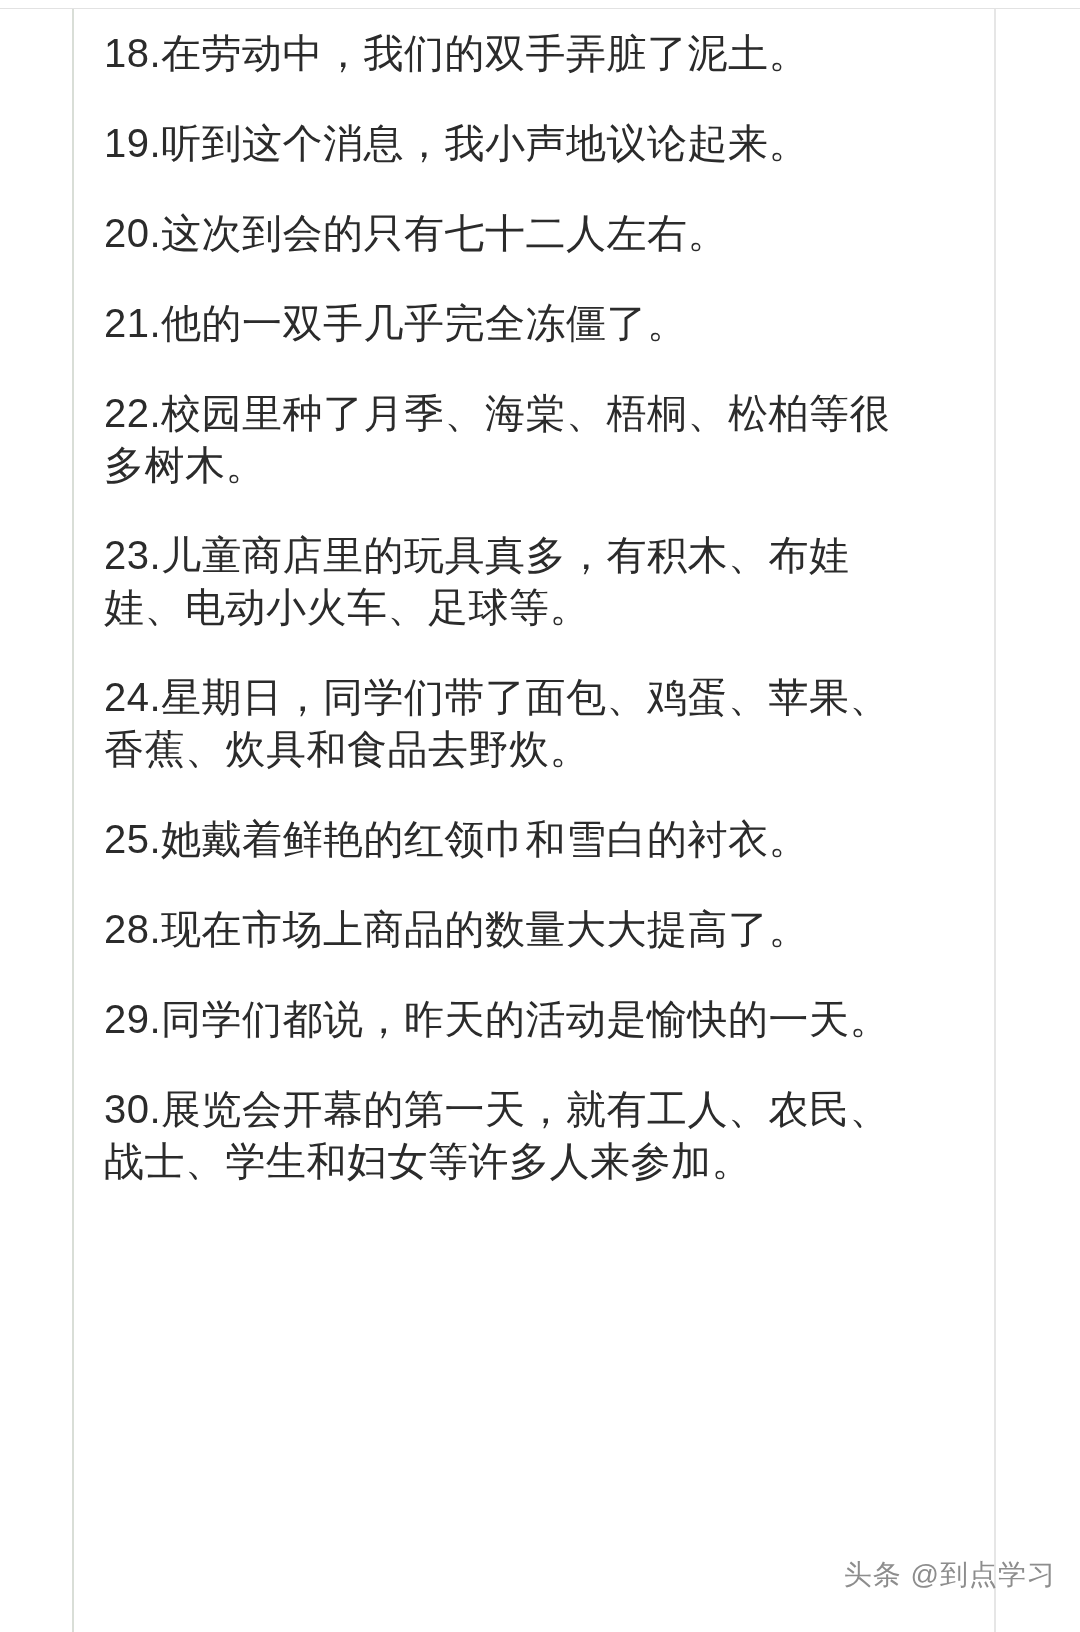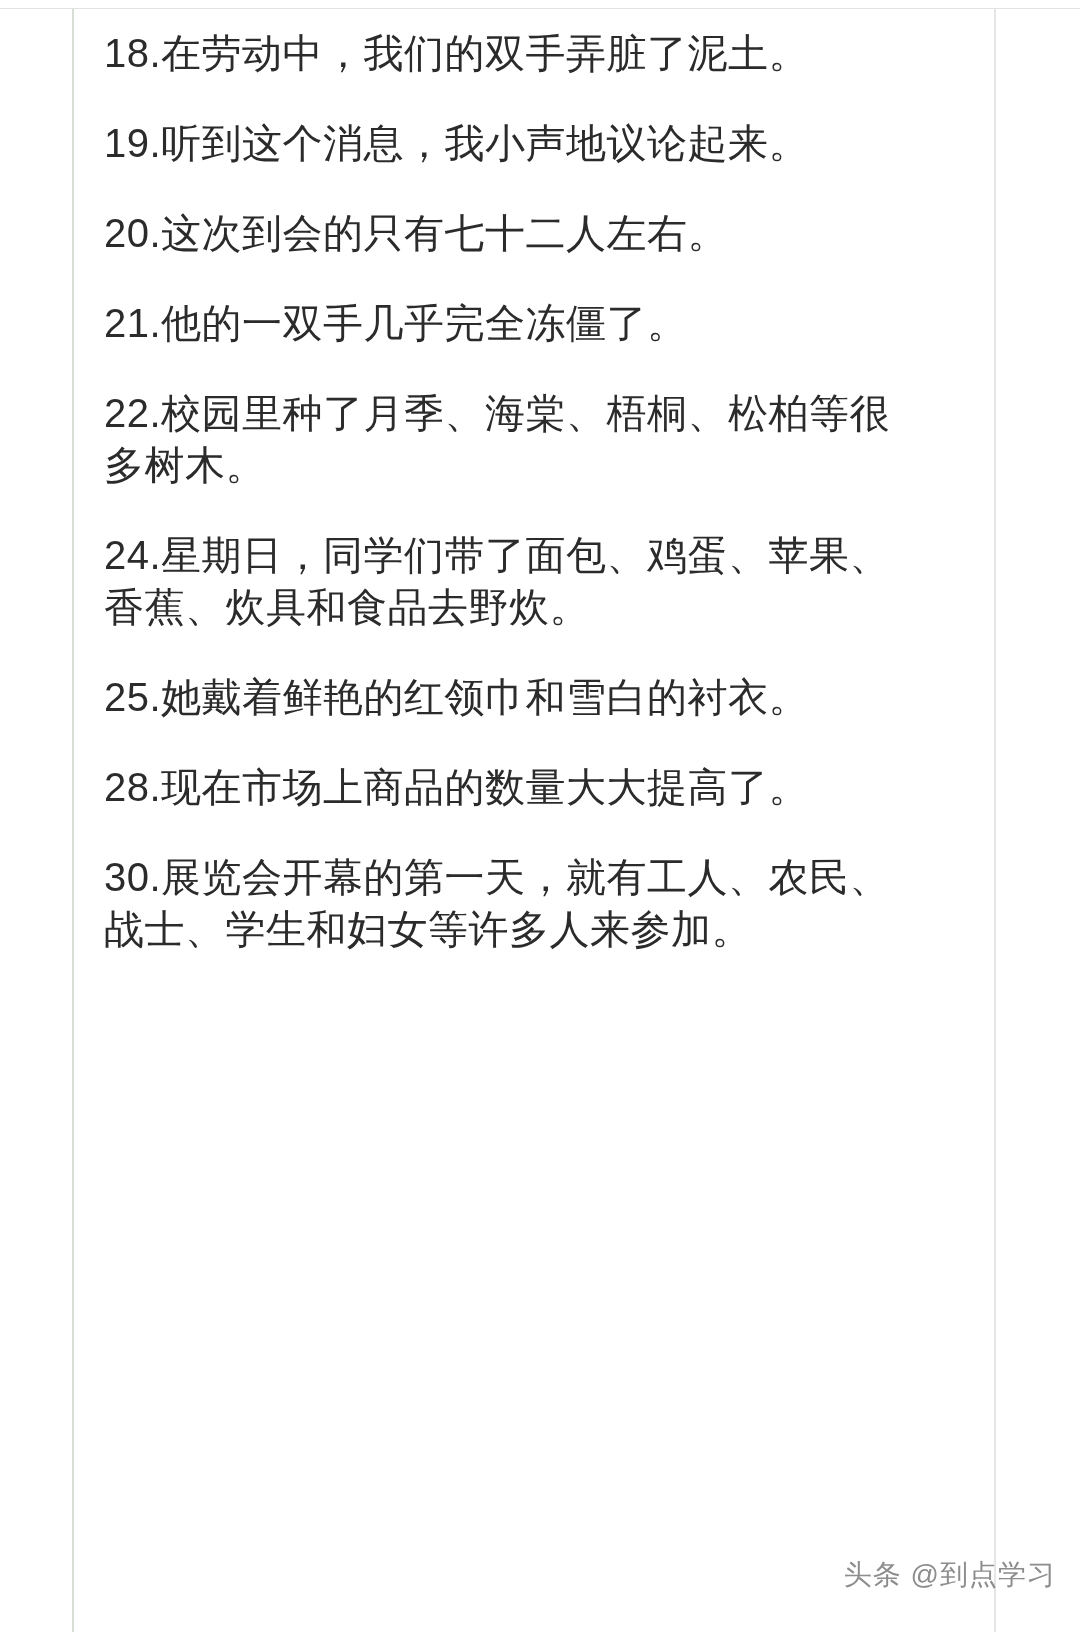--- a/index.html
+++ b/index.html
@@ -90,21 +90,23 @@
   <div class="top-rule"></div>
   <div class="left-rule"></div>
   <div class="right-rule"></div>
 
   <div class="content">
     <p class="line">18.在劳动中，我们的双手弄脏了泥土。</p>
     <p class="line">19.听到这个消息，我小声地议论起来。</p>
     <p class="line">20.这次到会的只有七十二人左右。</p>
     <p class="line">21.他的一双手几乎完全冻僵了。</p>
     <p class="line">22.校园里种了月季、海棠、梧桐、松柏等很多树木。</p>
+    <p class="line">23.儿童商店里的玩具真多，有积木、布娃娃、电动小火车、足球等。</p>
     <p class="line">24.星期日，同学们带了面包、鸡蛋、苹果、香蕉、炊具和食品去野炊。</p>
     <p class="line">25.她戴着鲜艳的红领巾和雪白的衬衣。</p>
     <p class="line">28.现在市场上商品的数量大大提高了。</p>
+    <p class="line">29.同学们都说，昨天的活动是愉快的一天。</p>
     <p class="line last">30.展览会开幕的第一天，就有工人、农民、战士、学生和妇女等许多人来参加。</p>
   </div>
 
   <div class="watermark">头条 @到点学习</div>
 
 </div>
 
 </body></html>

